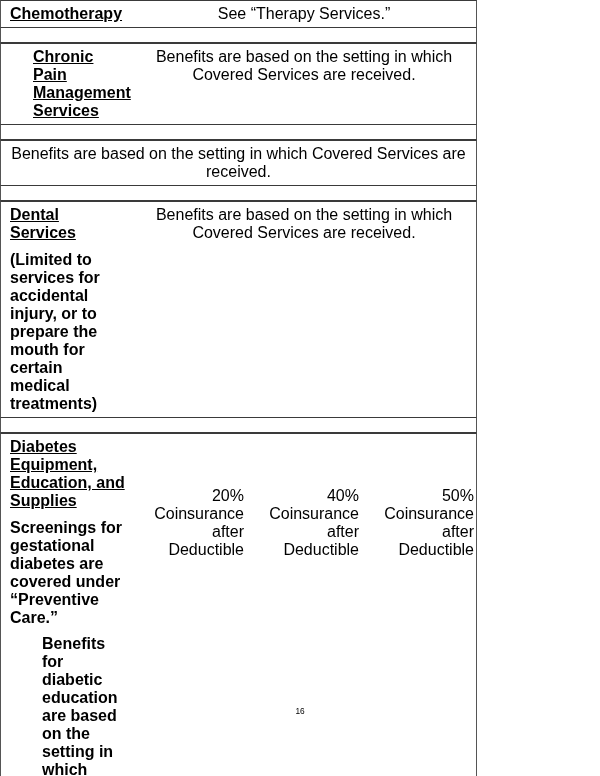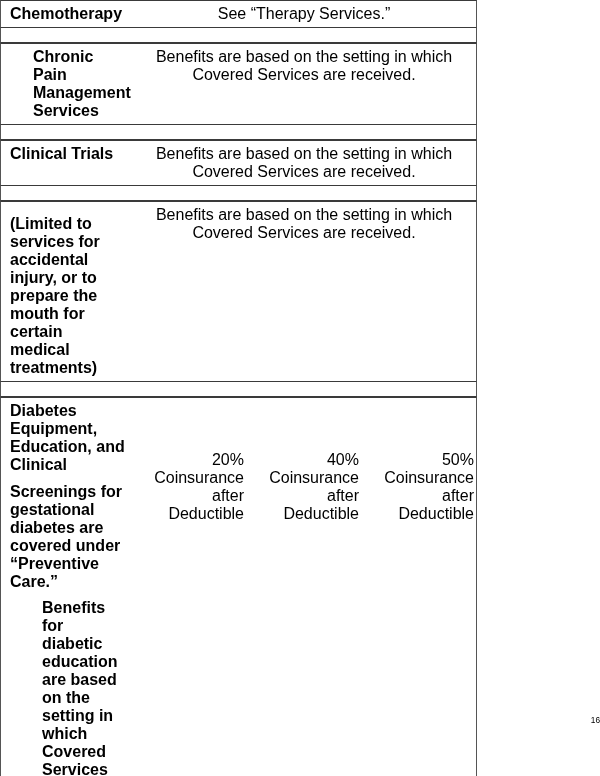--- a/index.html
+++ b/index.html
@@ -67,38 +67,38 @@
   .c-val {
     width: 115px;
     flex: 0 0 115px;
     box-sizing: border-box;
     padding: 4px 3px;
     text-align: right;
   }
 
   .hdr {
     font-weight: bold;
+    text-decoration: underline;
   }
   .sub {
     font-weight: bold;
   }
   .gap-t { margin-top: 9px; }
   .gap-t-sm { margin-top: 8px; margin-left: 32px; }
 
   .stack { display: block; padding-left: 32px; }
 
   .page-number {
     position: absolute;
     top: 706px;
     left: 0;
     width: 600px;
-    text-align: right;
+    text-align: center;
     font-size: 8.3px;
     color: #000;
-    margin-top: 9px;
   }
 </style>
 </head>
 <body>
 
 <div class="page">
 
   <div class="rowbox">
     <div class="inner">
       <div class="c-label hdr">Chemotherapy</div>
@@ -111,42 +111,42 @@
     <div class="inner">
       <div class="c-label hdr stack" style="white-space: pre-line;">Chronic Pain
 Management Services</div>
       <div class="c-wide">Benefits are based on the setting in which Covered Services are received.</div>
     </div>
   </div>
   <div class="spacer-row"></div>
 
   <div class="rowbox">
     <div class="inner">
-      <div class="c-label hdr">Clinical Trials</div>
       <div class="c-wide">Benefits are based on the setting in which Covered Services are received.</div>
     </div>
   </div>
   <div class="spacer-row"></div>
 
   <div class="rowbox">
     <div class="inner">
       <div class="c-label">
+        <div class="hdr">Dental Services</div>
         <div class="sub gap-t">(Limited to services for accidental injury, or to prepare the mouth for certain medical treatments)</div>
       </div>
       <div class="c-wide">Benefits are based on the setting in which Covered Services are received.</div>
     </div>
   </div>
   <div class="spacer-row"></div>
 
   <div class="rowbox">
     <div class="inner">
       <div class="c-label">
         <div class="hdr" style="white-space: pre-line;">Diabetes Equipment,
 Education, and
-Clinical</div>
+Supplies</div>
         <div class="sub gap-t">Screenings for gestational diabetes are covered under “Preventive Care.”</div>
         <div class="sub gap-t-sm">Benefits for diabetic education are based on the setting in which Covered Services are received.</div>
       </div>
       <div style="flex:1 1 auto; box-sizing:border-box; padding-top:49px; display:flex;">
         <div class="c-val">20% Coinsurance after Deductible</div>
         <div class="c-val">40% Coinsurance after Deductible</div>
         <div class="c-val">50% Coinsurance after Deductible</div>
       </div>
     </div>
   </div>

